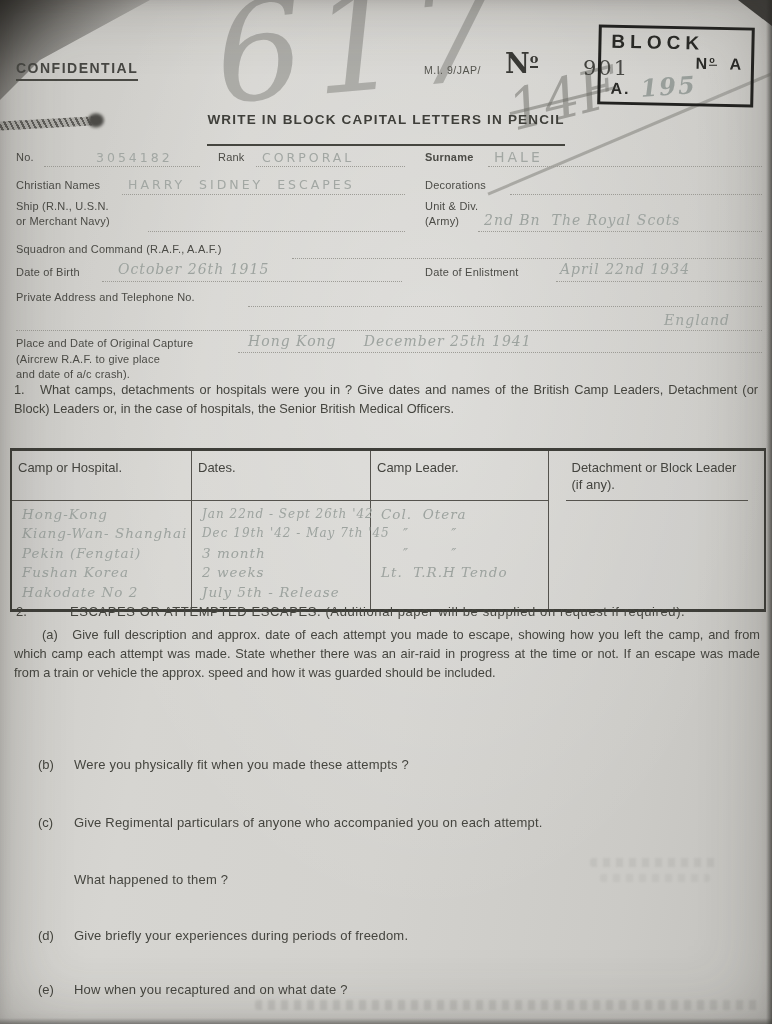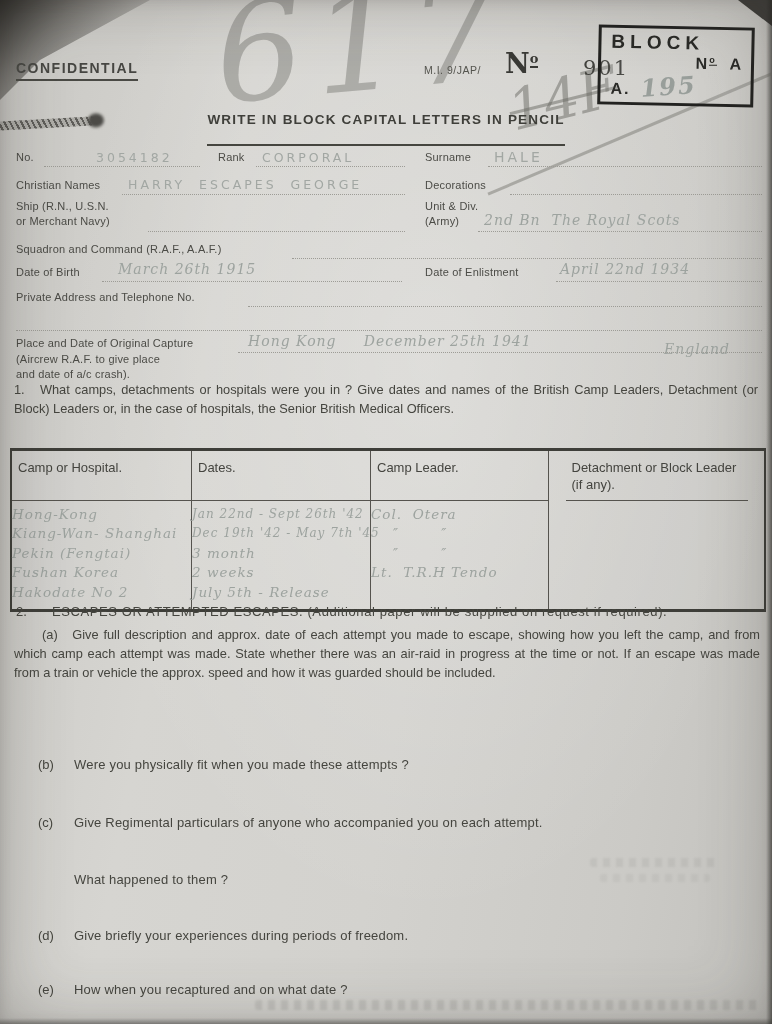--- a/index.html
+++ b/index.html
@@ -40,21 +40,21 @@
   .stamp .hw-stamp{font-family:"DejaVu Serif",serif;font-style:italic;font-size:24px;
       color:#989e9a;display:inline-block;transform:rotate(-5deg);margin-left:10px;}
   .strike{position:relative;text-decoration:line-through;text-decoration-thickness:3px;}
   .strike::after{content:"";position:absolute;left:-6%;top:58%;width:112%;height:3px;
       background:rgba(110,110,105,.45);transform:rotate(-9deg);}
   
   .camps-table{display:grid;grid-template-columns:180px 179px 178px 1fr;
       border:2px solid #3e3e39;border-top-width:3.5px;border-bottom-width:3px;background:rgba(255,255,255,.04);}
   .camps-table .hcell{border-right:1.5px solid #55534e;border-bottom:1.5px solid #55534e;
       min-height:30px;padding:9px 6px 6px;text-align:left;font-size:13px;color:#44443f;line-height:1.3;}
-  .camps-table .bcell{border-right:1.5px solid #55534e;height:102px;padding:4px 0 2px;}
+  .camps-table .bcell{border-right:1.5px solid #55534e;height:102px;padding:4px 10px 2px;}
   .camps-table .last{border-right:none;}
   .trow{line-height:19.5px;font-size:13.5px;}
   
   .qrow{display:flex;gap:14px;}
   .qletter{font-size:13px;color:#45453f;min-width:22px;}
   .qtext{font-size:13px;color:#45453f;letter-spacing:.2px;}
   
   .fold-tl{top:0;left:0;width:170px;height:115px;
       background:linear-gradient(135deg,rgba(28,27,24,.92) 0%,rgba(48,46,42,.55) 28%,rgba(48,46,42,0) 68%);
       clip-path:polygon(0 0,150px 0,40px 60px,0 100px);}
@@ -100,52 +100,52 @@
   <div class="abs" style="left:0;top:110px;width:772px;text-align:center;">
     <span class="title">WRITE IN BLOCK CAPITAL LETTERS IN PENCIL</span>
   </div>
 
   <div class="abs lbl" style="left:16px;top:151px;">No.</div>
   <div class="abs dotline" style="left:44px;top:166px;width:156px;"></div>
   <div class="abs hw-caps" style="left:74px;top:150px;margin-left:22px;">3054182</div>
   <div class="abs lbl" style="left:218px;top:151px;">Rank</div>
   <div class="abs dotline" style="left:256px;top:166px;width:149px;"></div>
   <div class="abs hw-caps" style="left:262px;top:150px;">CORPORAL</div>
-  <div class="abs lbl" style="left:425px;top:151px;">Surname</div>
+  <div class="abs lbl" style="left:425px;top:151px;font-weight:bold;">Surname</div>
   <div class="abs dotline" style="left:488px;top:166px;width:274px;"></div>
   <div class="abs hw-caps" style="left:494px;top:149px;font-size:14px;">HALE</div>
 
   <div class="abs lbl" style="left:16px;top:179px;">Christian Names</div>
   <div class="abs dotline" style="left:122px;top:194px;width:283px;"></div>
-  <div class="abs hw-caps" style="left:128px;top:177px;">HARRY  ESCAPES  GEORGE</div>
+  <div class="abs hw-caps" style="left:128px;top:177px;">HARRY  SIDNEY  ESCAPES</div>
   <div class="abs lbl" style="left:425px;top:179px;">Decorations</div>
   <div class="abs dotline" style="left:510px;top:194px;width:252px;"></div>
 
   <div class="abs lbl" style="left:16px;top:200px;">Ship (R.N., U.S.N.</div>
   <div class="abs lbl" style="left:16px;top:215px;">or Merchant Navy)</div>
   <div class="abs dotline" style="left:148px;top:231px;width:257px;"></div>
   <div class="abs lbl" style="left:425px;top:200px;">Unit &amp; Div.</div>
   <div class="abs lbl" style="left:425px;top:215px;">(Army)</div>
   <div class="abs dotline" style="left:478px;top:231px;width:284px;"></div>
   <div class="abs hw" style="left:484px;top:212px;">2nd Bn  The Royal Scots</div>
 
   <div class="abs lbl" style="left:16px;top:243px;">Squadron and Command (R.A.F., A.A.F.)</div>
   <div class="abs dotline" style="left:292px;top:258px;width:470px;"></div>
 
   <div class="abs lbl" style="left:16px;top:266px;">Date of Birth</div>
   <div class="abs dotline" style="left:102px;top:281px;width:300px;"></div>
-  <div class="abs hw" style="left:118px;top:261px;">March 26th 1915</div>
+  <div class="abs hw" style="left:118px;top:261px;">October 26th 1915</div>
   <div class="abs lbl" style="left:425px;top:266px;">Date of Enlistment</div>
   <div class="abs dotline" style="left:556px;top:281px;width:206px;"></div>
   <div class="abs hw" style="left:560px;top:261px;">April 22nd 1934</div>
 
   <div class="abs lbl" style="left:16px;top:291px;">Private Address and Telephone No.</div>
   <div class="abs dotline" style="left:248px;top:306px;width:514px;"></div>
   <div class="abs dotline" style="left:16px;top:330px;width:746px;"></div>
-  <div class="abs hw" style="left:664px;top:312px;margin-top:29px;">England</div>
+  <div class="abs hw" style="left:664px;top:312px;">England</div>
 
   <div class="abs lbl" style="left:16px;top:337px;">Place and Date of Original Capture</div>
   <div class="abs dotline" style="left:238px;top:352px;width:524px;"></div>
   <div class="abs hw" style="left:248px;top:333px;">Hong Kong     December 25th 1941</div>
   <div class="abs lbl" style="left:16px;top:353px;">(Aircrew R.A.F. to give place</div>
   <div class="abs lbl" style="left:16px;top:368px;">and date of a/c crash).</div>
 
   <p class="abs para" style="left:14px;top:380px;width:744px;margin:0;"><span>1.</span>&nbsp;&nbsp;&nbsp;<span>What camps, detachments or hospitals were you in ?    Give dates and names of the British Camp Leaders, Detachment (or Block) Leaders or, in the case of hospitals, the Senior British Medical Officers.</span></p>
 
   <div class="abs camps-table" style="left:10px;top:448px;width:752px;">
@@ -179,21 +179,21 @@
       <div class="hw trow"></div>
       <div class="hw trow"></div>
       <div class="hw trow"></div>
       <div class="hw trow"></div>
       <div class="hw trow"></div>
     </div>
   </div>
 
   <div class="abs qrow" style="left:16px;top:604px;width:744px;">
     <span class="qletter">2.</span>
-    <span class="qtext" style="letter-spacing:.6px;">ESCAPES OR ATTEMPTED ESCAPES.   (Additional paper will be supplied on request if required).</span>
+    <span class="qtext" style="letter-spacing:.6px;margin-left:18px;">ESCAPES OR ATTEMPTED ESCAPES.   (Additional paper will be supplied on request if required).</span>
   </div>
 
   <p class="abs para" style="left:14px;top:625px;width:746px;margin:0;text-indent:28px;"><span>(a)</span>&nbsp;&nbsp;&nbsp;<span>Give full description and approx. date of each attempt you made to escape, showing how you left the camp, and from which camp each attempt was made.   State whether there was an air-raid in progress at the time or not.   If an escape was made from a train or vehicle the approx. speed and how it was guarded should be included.</span></p>
 
   <div class="abs qrow" style="left:38px;top:757px;">
     <span class="qletter">(b)</span>
     <span class="qtext">Were you physically fit when you made these attempts ?</span>
   </div>
 
   <div class="abs qrow" style="left:38px;top:815px;">

